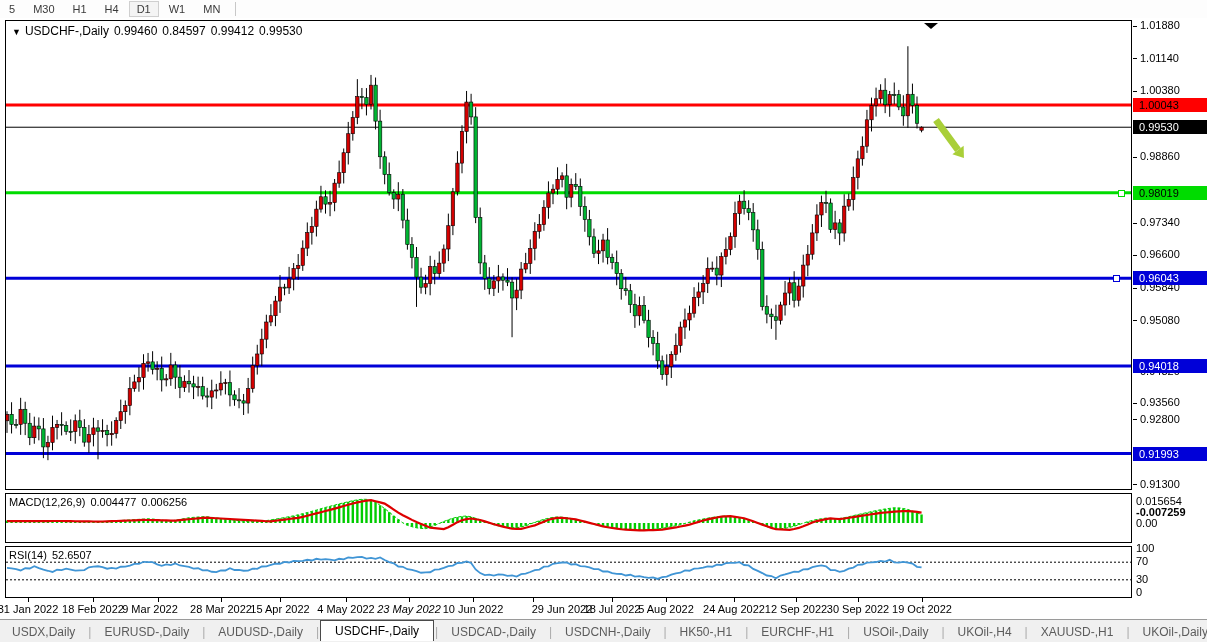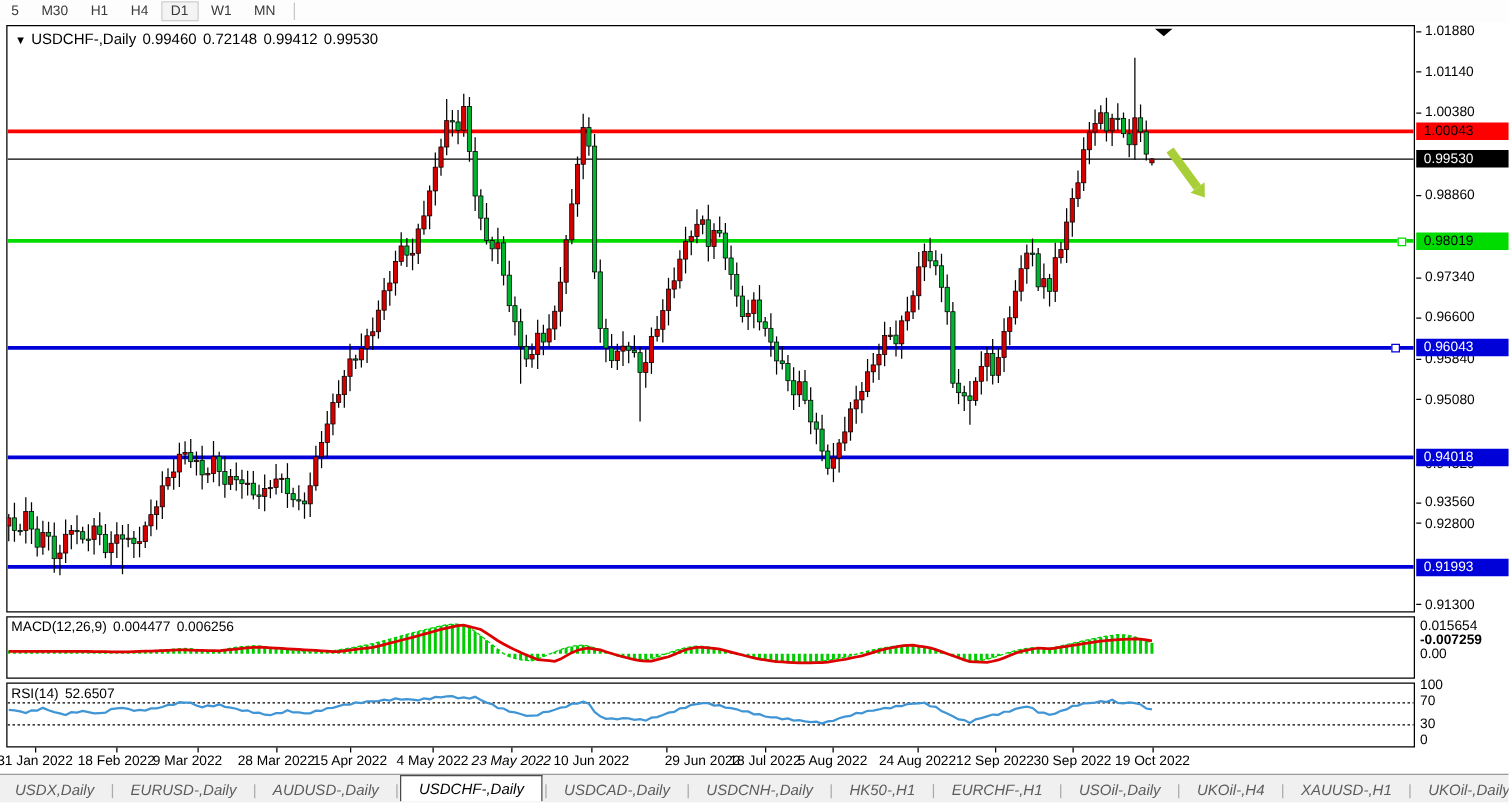--- a/index.html
+++ b/index.html
@@ -30,42 +30,42 @@
   .badge{position:absolute;left:0;width:72px;height:14px;line-height:14px;padding-left:6px;font-size:11px;z-index:6;}
   .sub-axis-label{position:absolute;left:1136px;font-size:11px;color:#000;white-space:nowrap;}
   .handle{position:absolute;width:5px;height:5px;background:#fff;z-index:4;}
   
   #time-axis{position:absolute;left:0;top:598px;width:1207px;height:20px;font-size:11px;color:#000;}
   .t-tick{position:absolute;top:0;width:1px;height:4px;background:#000;}
   .t-label{position:absolute;top:5px;transform:translateX(-50%);white-space:nowrap;}
   
   #tabbar{position:absolute;left:0;top:619px;width:1207px;height:23px;background:#f0f0f0;
           border-top:1px solid #9a9a9a;display:flex;align-items:center;font-size:12px;color:#5c5c5c;}
-  .tab{padding:2px 12px;white-space:nowrap;cursor:default;font-style:italic;}
+  .tab{padding:2px 12px;white-space:nowrap;cursor:default;}
   .tab.active{background:#fff;color:#000;border:1px solid #4a4a4a;border-bottom:none;padding:3px 14px;margin-top:-3px;z-index:2;}
   .tab-sep{color:#aaa;padding:0 1px;}
 </style>
 </head>
 <body>
 
 <div id="app">
   <div id="toolbar">
       <div class="tf-btn">5</div>
       <div class="tf-btn">M30</div>
       <div class="tf-btn">H1</div>
       <div class="tf-btn">H4</div>
       <div class="tf-btn active">D1</div>
       <div class="tf-btn">W1</div>
       <div class="tf-btn">MN</div>
       <div class="tb-sep"></div>
     </div>
 
   <div class="panel" id="main-panel">
     <div id="chart-header">
-      <span class="tri">▼</span><span>USDCHF-,Daily</span><span>0.99460</span><span>0.72148</span><span>0.99412</span><span>0.99530</span>
+      <span class="tri">▼</span><span>USDCHF-,Daily</span><span>0.99460</span><span>0.84597</span><span>0.99412</span><span>0.99530</span>
     </div>
     <svg id="main-svg" width="1125" height="468">
         <line x1="0" y1="84.00610000000057" x2="1125" y2="84.00610000000057" stroke="#ff0000" stroke-width="3"></line>
         <line x1="0" y1="106.21900000000043" x2="1125" y2="106.21900000000043" stroke="#000000" stroke-width="1"></line>
         <line x1="0" y1="171.64530000000025" x2="1125" y2="171.64530000000025" stroke="#00dc00" stroke-width="3"></line>
         <line x1="0" y1="257.2061000000002" x2="1125" y2="257.2061000000002" stroke="#0000d8" stroke-width="3"></line>
         <line x1="0" y1="344.8886000000002" x2="1125" y2="344.8886000000002" stroke="#0000d8" stroke-width="3"></line>
         <line x1="0" y1="432.5711000000002" x2="1125" y2="432.5711000000002" stroke="#0000d8" stroke-width="3"></line>
         <line x1="1" y1="390.26699999999994" x2="1" y2="411.9169999999999" stroke="#000000" stroke-width="1"></line>
         <rect x="-0.7" y="393.29800000000006" width="3.4" height="6.494999999999777" fill="#d40000" stroke="#000" stroke-width="0.6"></rect>

